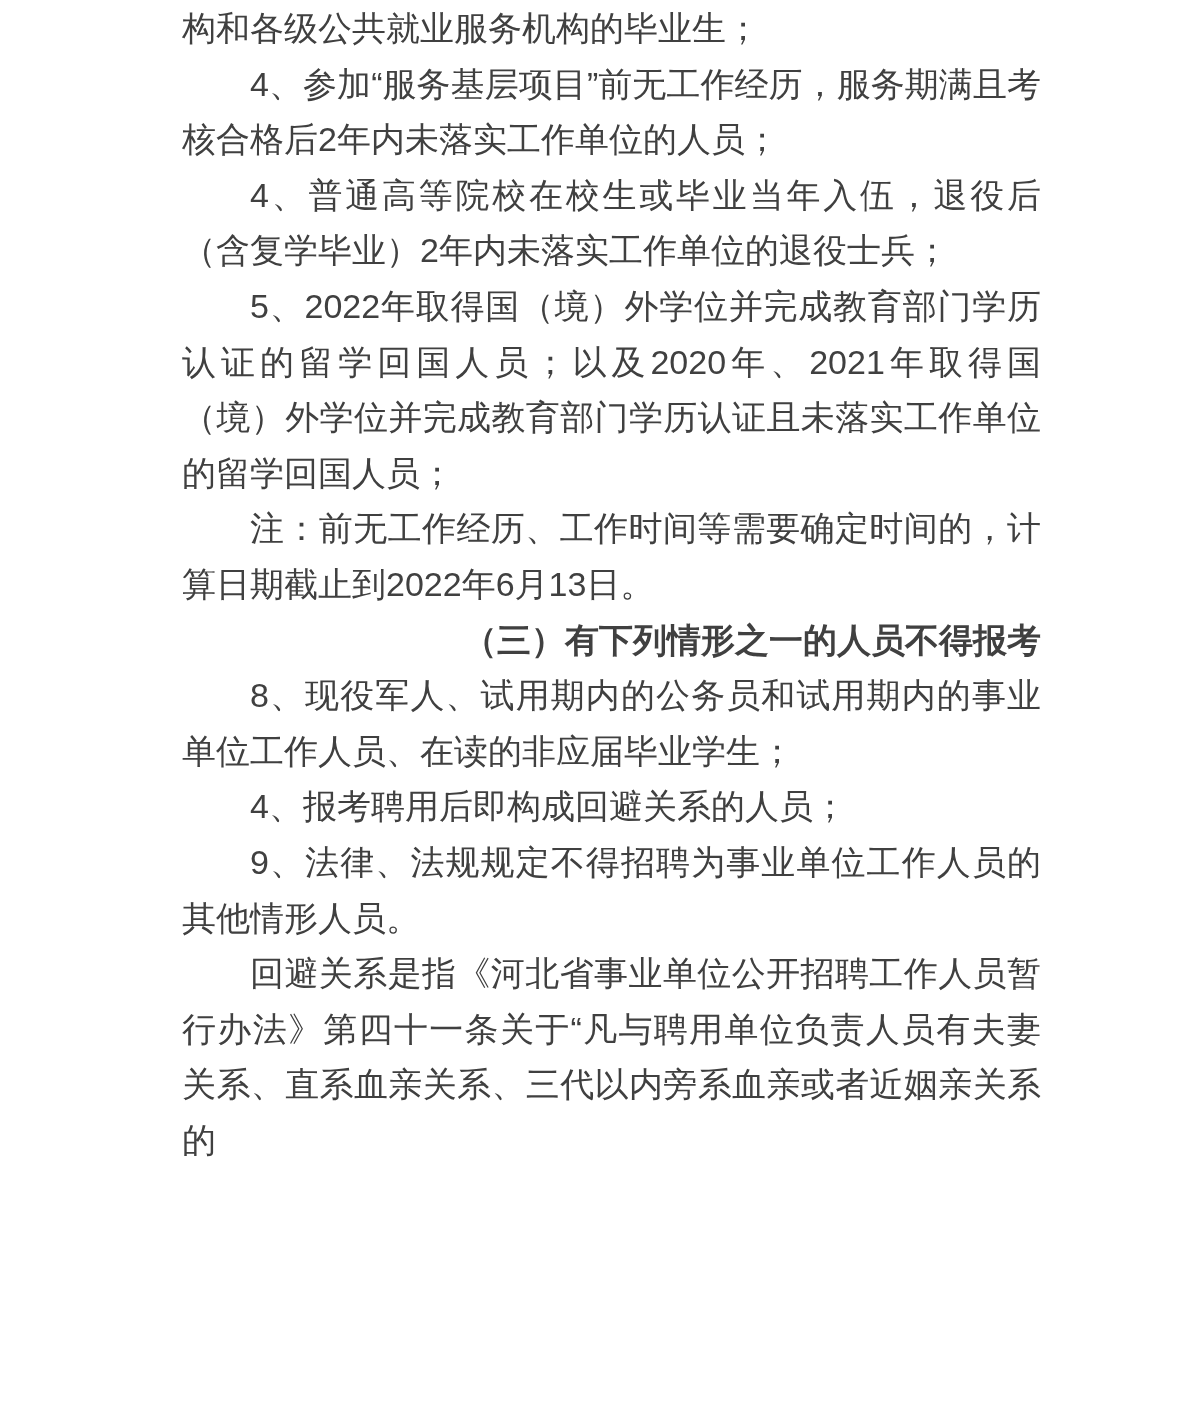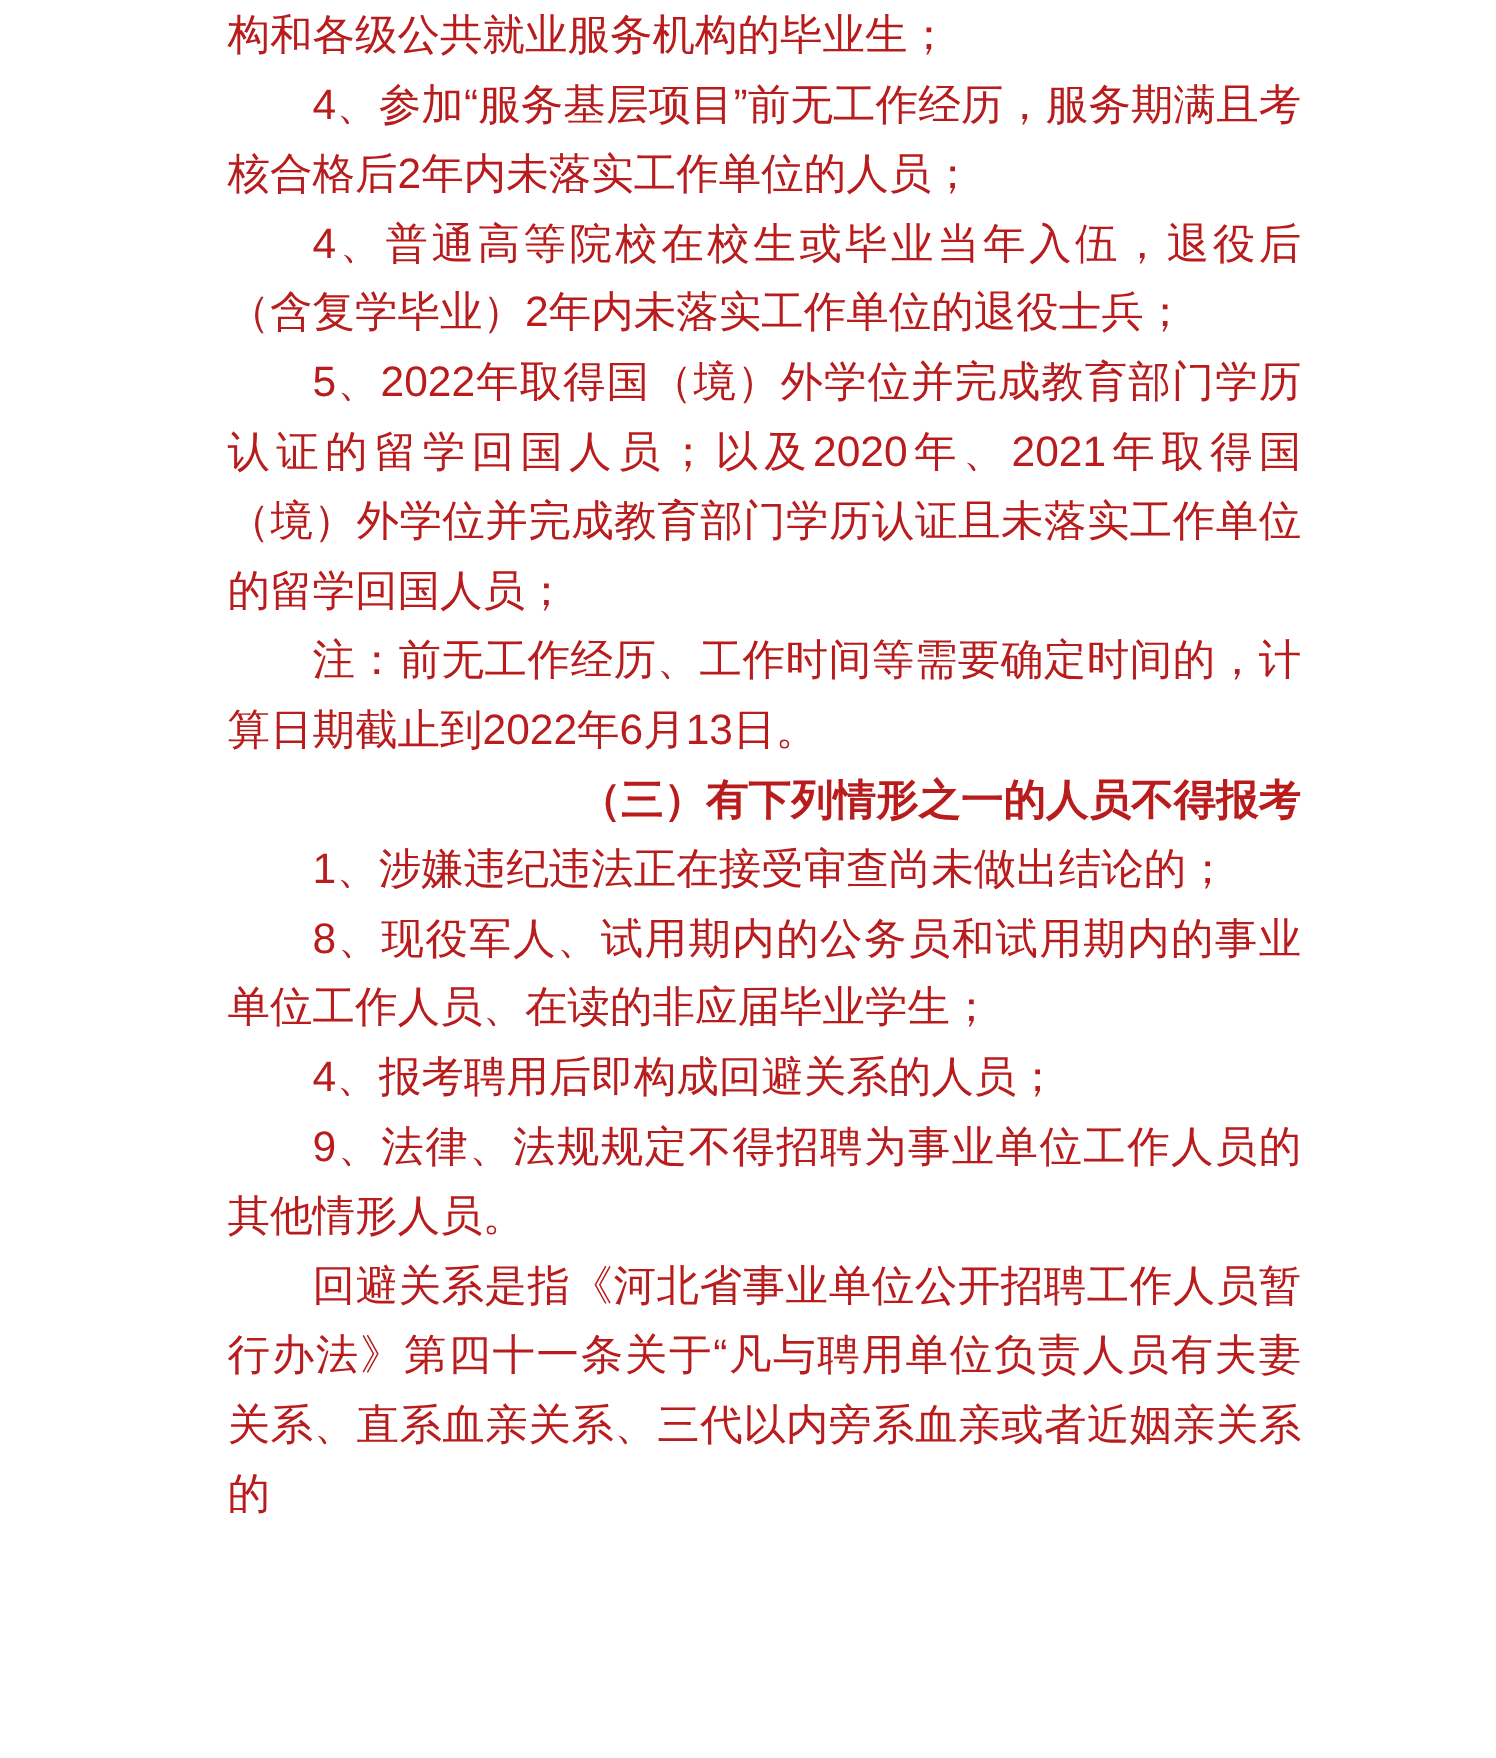--- a/index.html
+++ b/index.html
@@ -11,21 +11,21 @@
     width: 1197px;
     height: 1406px;
     overflow: hidden;
   }
   .page {
     box-sizing: border-box;
     width: 1197px;
     height: 1406px;
     padding: 1px 156px 0 182px;
     background: #ffffff;
-    color: #b91c1c;
+    color: #404040;
     font-family: "Liberation Sans", "DejaVu Sans", sans-serif;
     font-size: 34px;
     line-height: 55.6px;
     text-align: justify;
     overflow: hidden;
   }
   .para {
     margin: 0;
     padding: 0;
     text-indent: 2em;
@@ -42,18 +42,17 @@
 </head>
 <body>
 
 <div class="page">
   <p class="para continuation">构和各级公共就业服务机构的毕业生；</p>
   <p class="para">4、参加“服务基层项目”前无工作经历，服务期满且考核合格后2年内未落实工作单位的人员；</p>
   <p class="para">4、普通高等院校在校生或毕业当年入伍，退役后（含复学毕业）2年内未落实工作单位的退役士兵；</p>
   <p class="para">5、2022年取得国（境）外学位并完成教育部门学历认证的留学回国人员；以及2020年、2021年取得国（境）外学位并完成教育部门学历认证且未落实工作单位的留学回国人员；</p>
   <p class="para">注：前无工作经历、工作时间等需要确定时间的，计算日期截止到2022年6月13日。</p>
   <p class="para heading">（三）有下列情形之一的人员不得报考</p>
-  <p class="para">1、涉嫌违纪违法正在接受审查尚未做出结论的；</p>
   <p class="para">8、现役军人、试用期内的公务员和试用期内的事业单位工作人员、在读的非应届毕业学生；</p>
   <p class="para">4、报考聘用后即构成回避关系的人员；</p>
   <p class="para">9、法律、法规规定不得招聘为事业单位工作人员的其他情形人员。</p>
   <p class="para">回避关系是指《河北省事业单位公开招聘工作人员暂行办法》第四十一条关于“凡与聘用单位负责人员有夫妻关系、直系血亲关系、三代以内旁系血亲或者近姻亲关系的</p>
 </div>
 
 </body></html>

